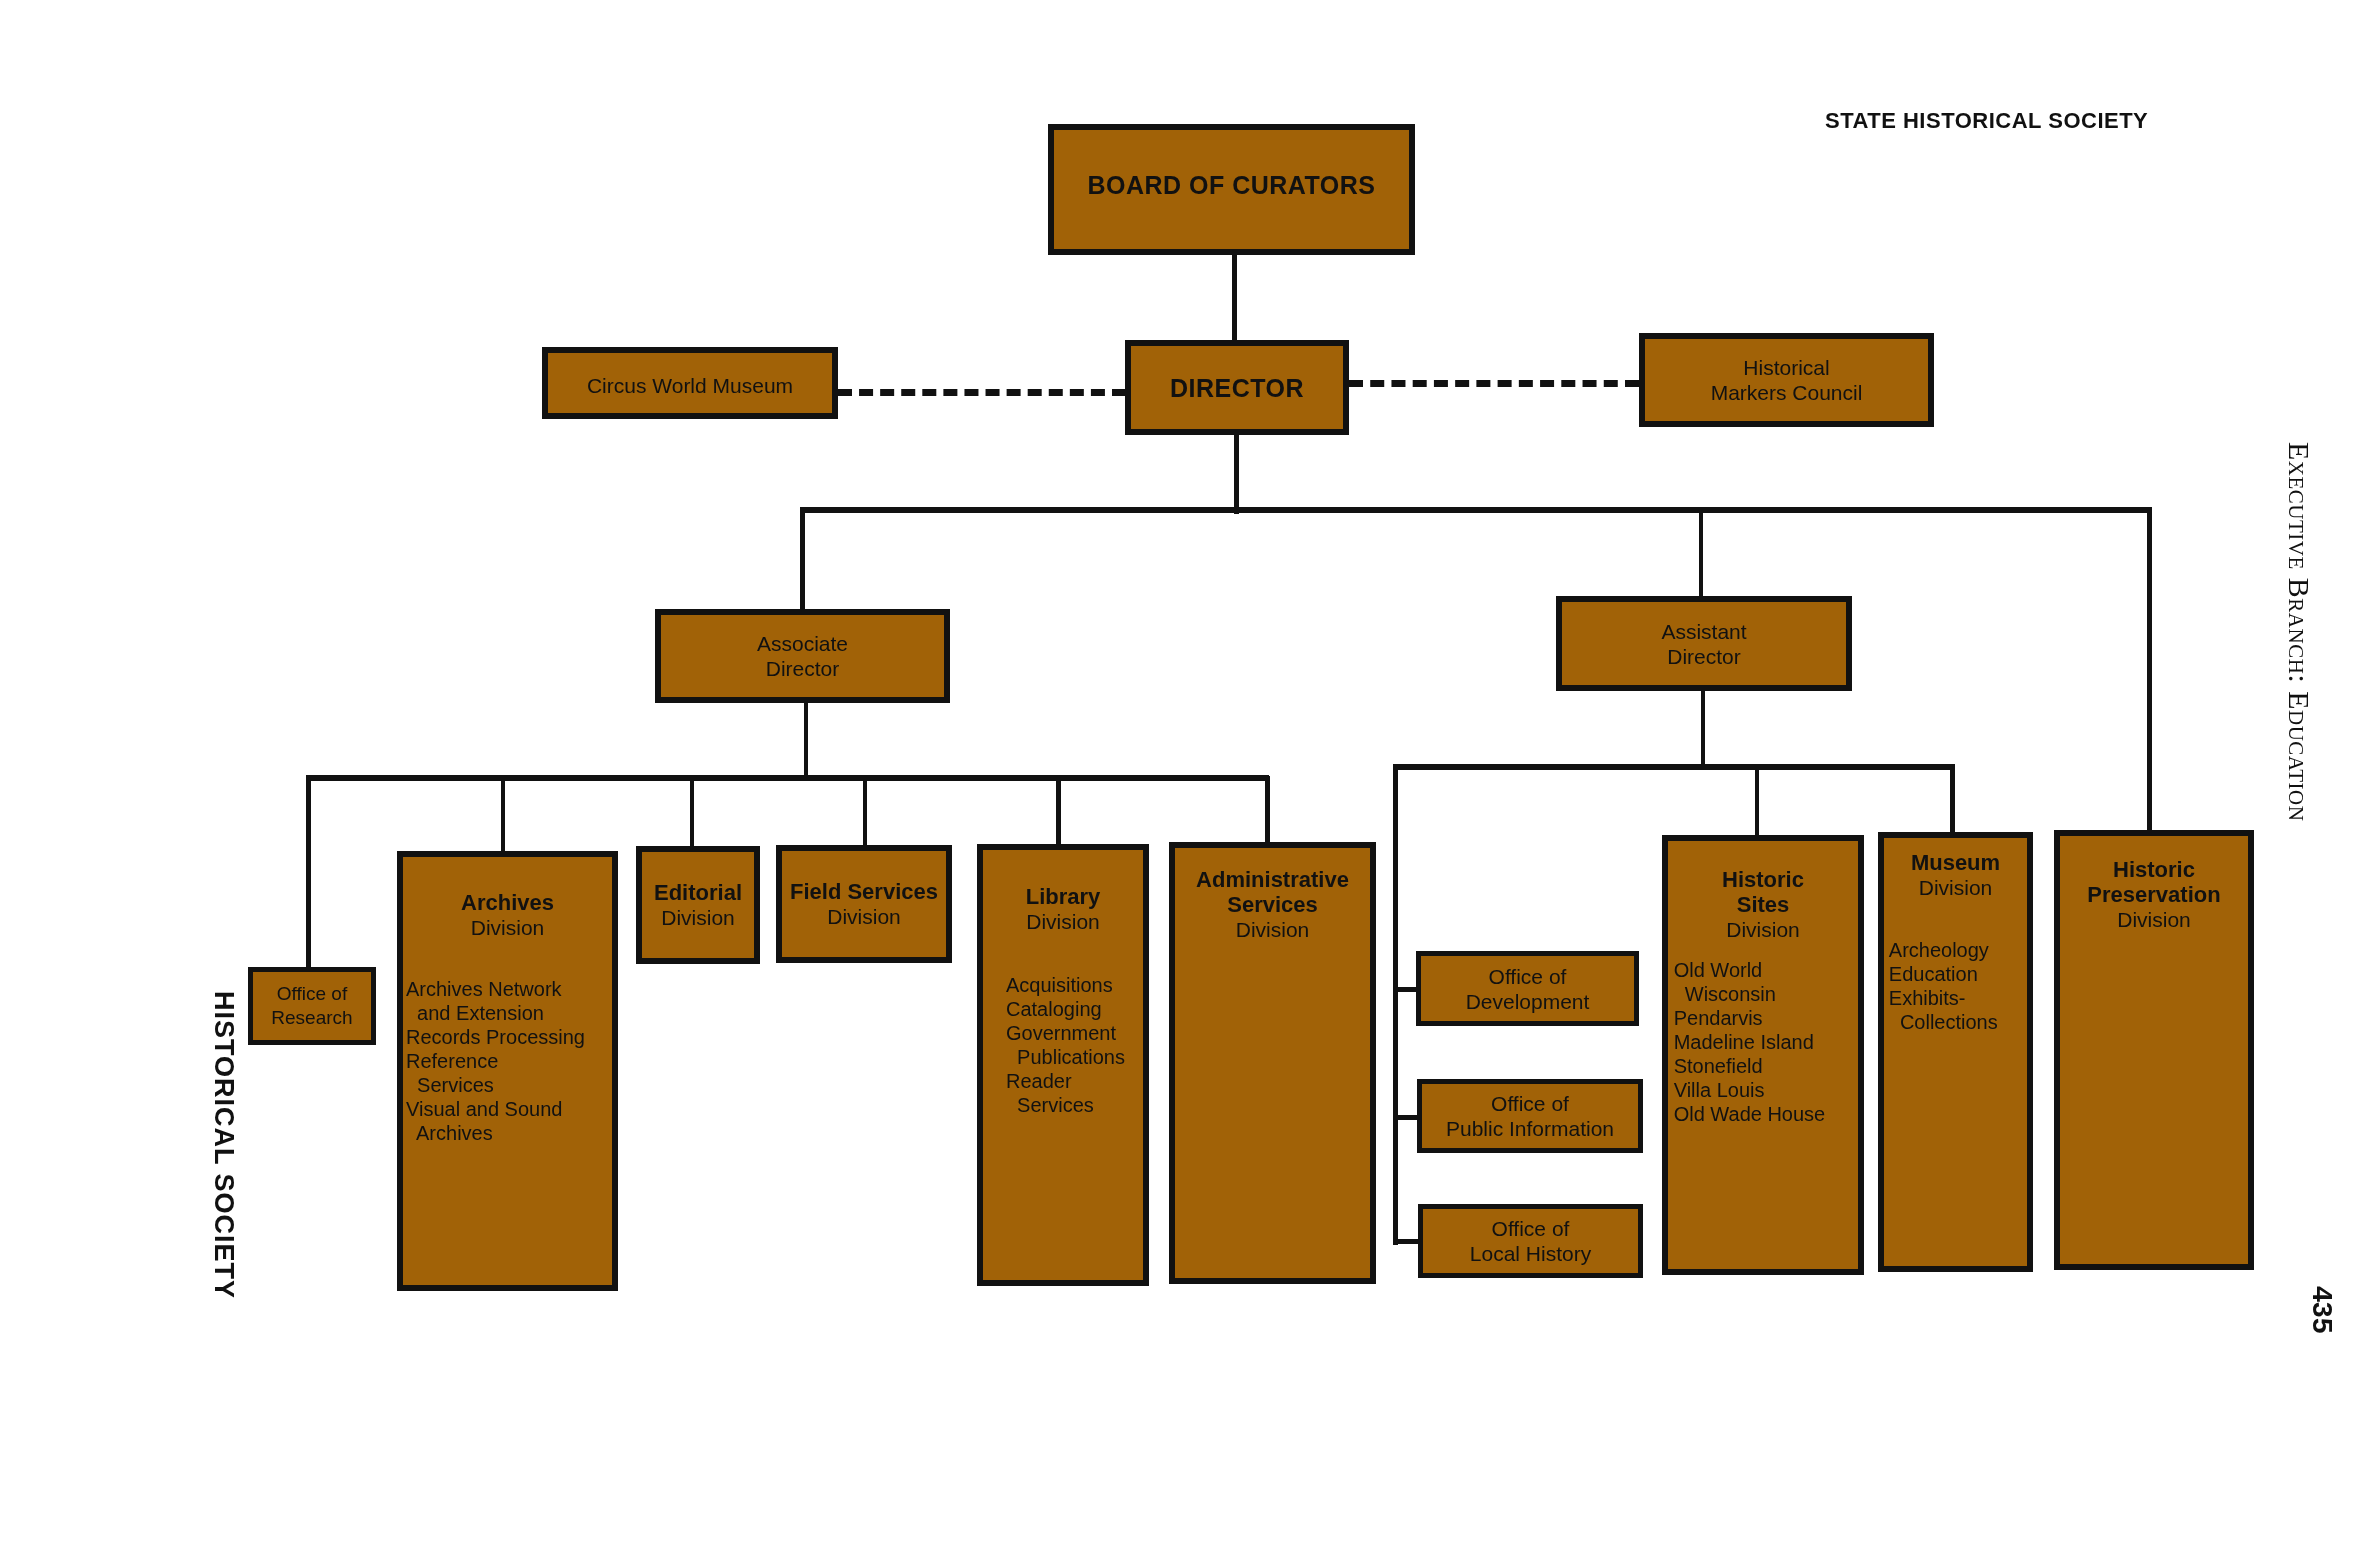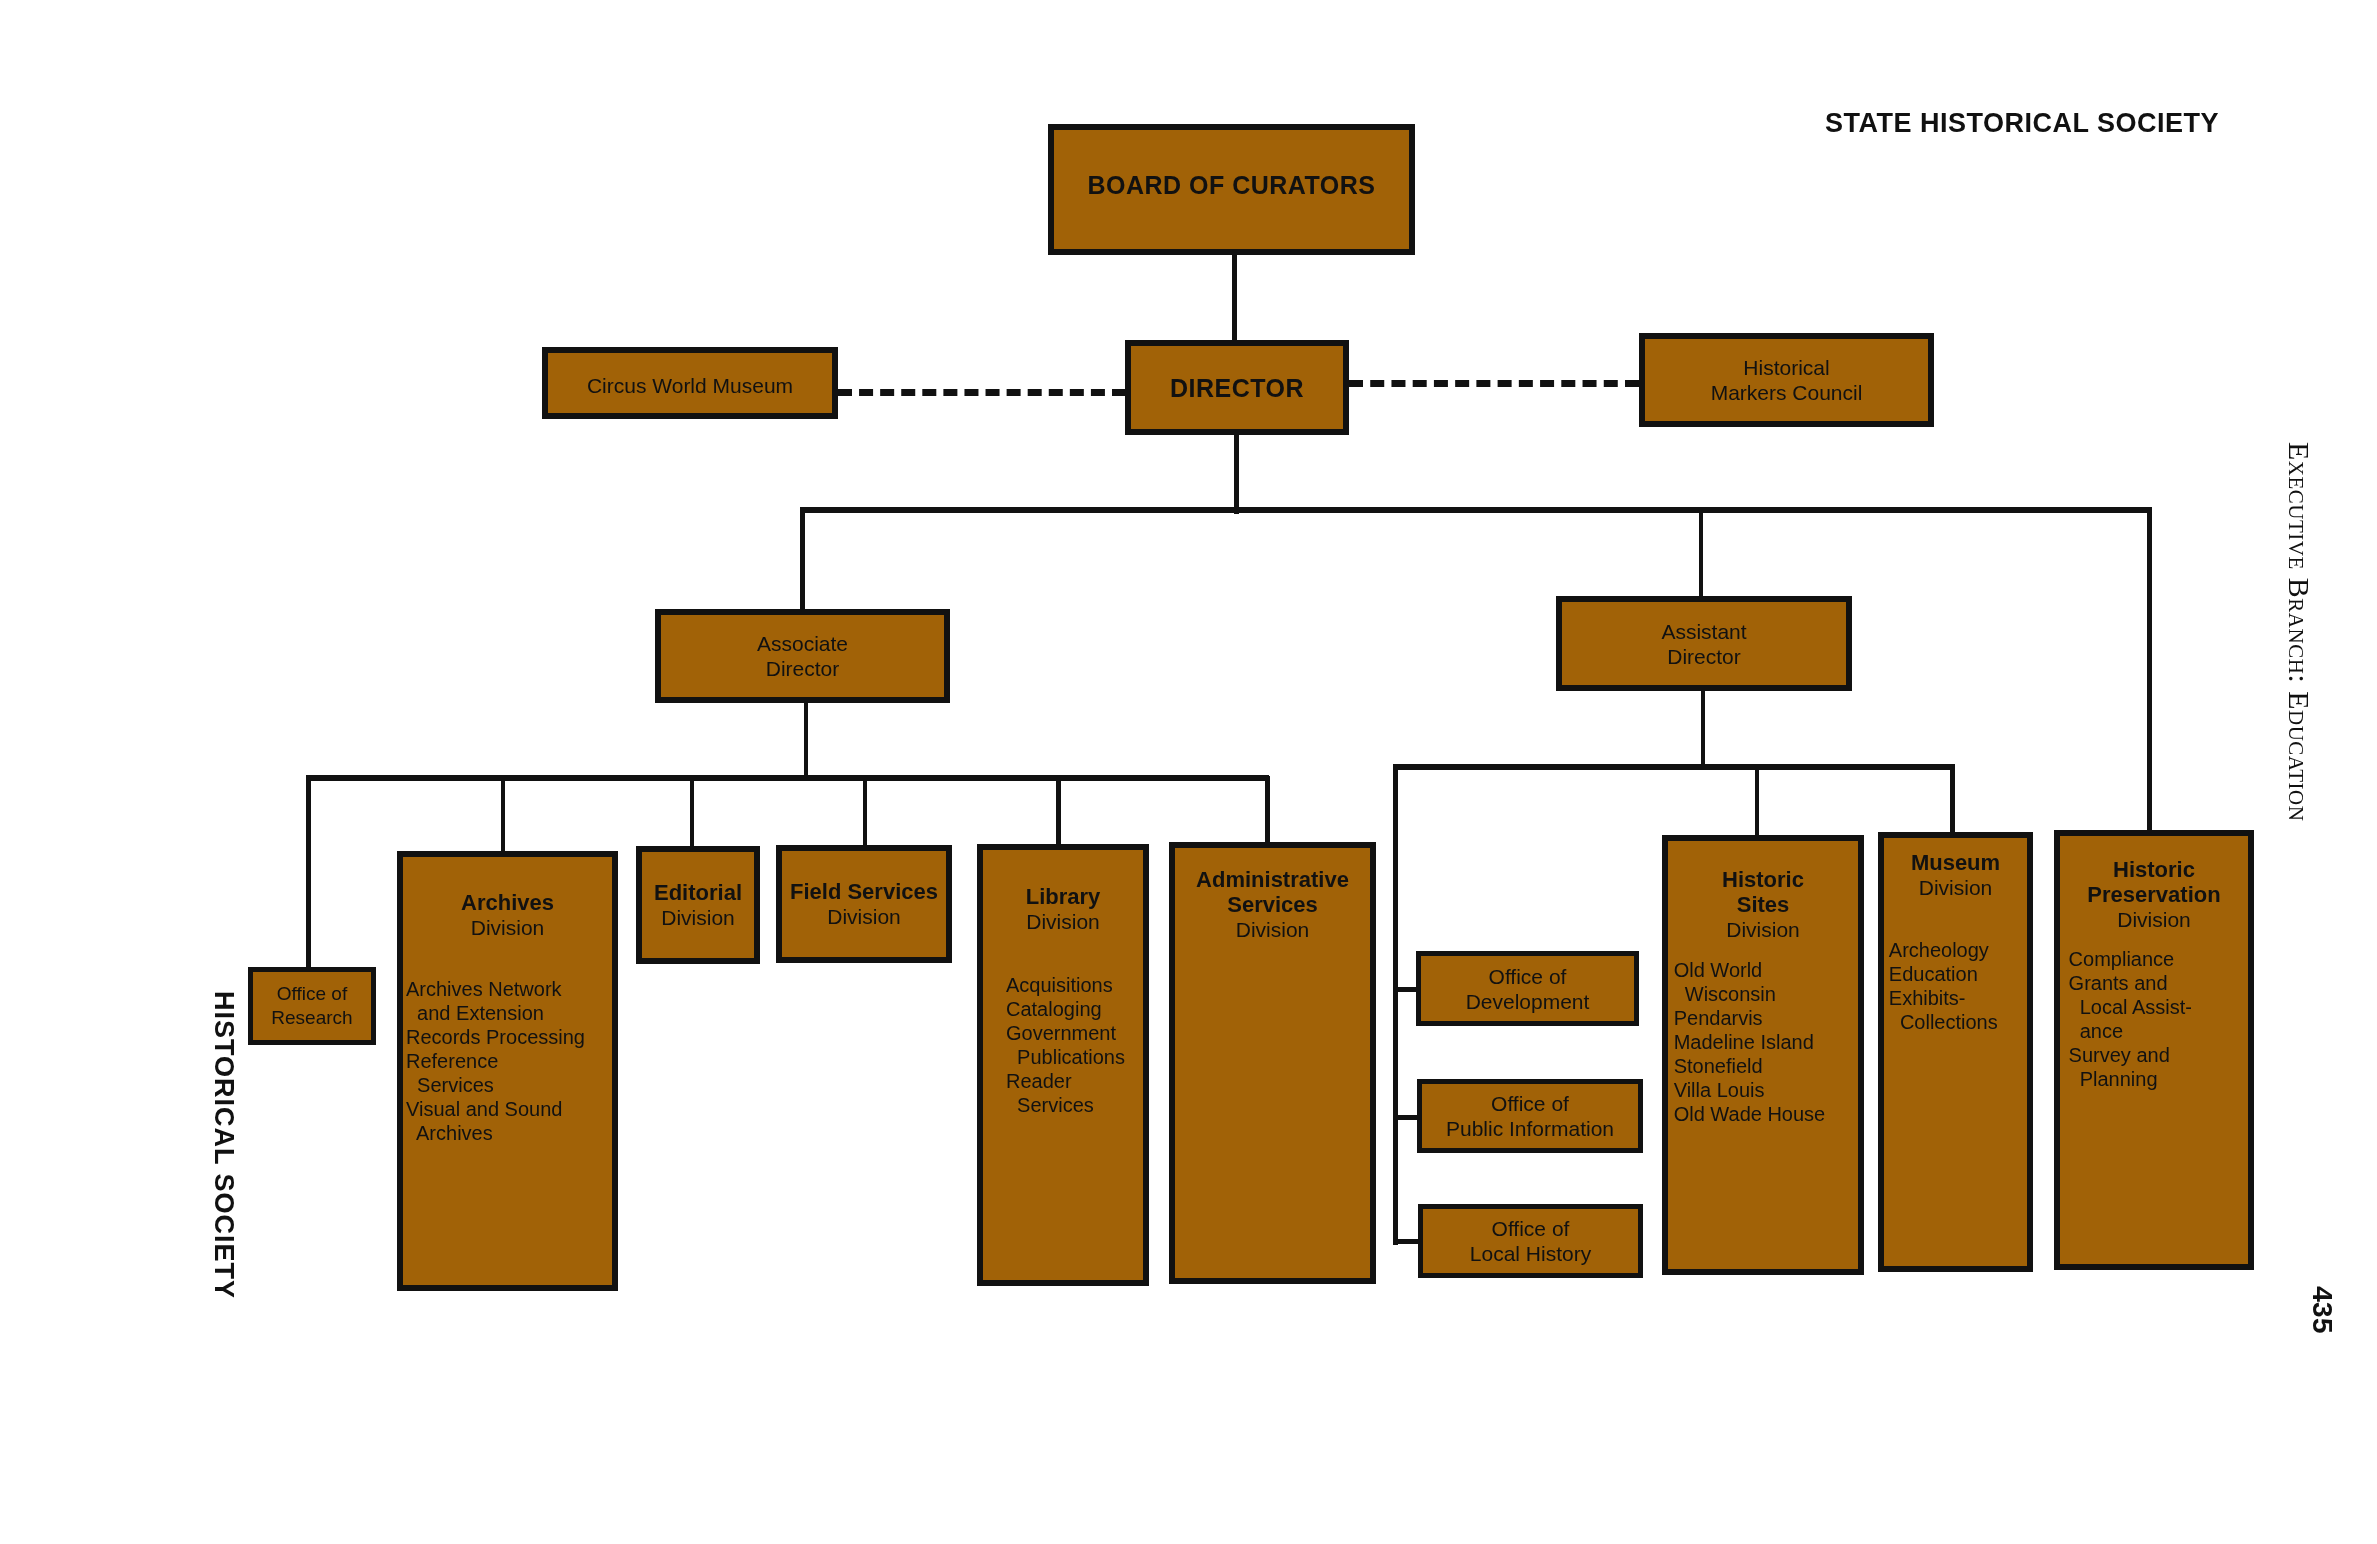--- a/index.html
+++ b/index.html
@@ -12,21 +12,21 @@
   .bigb { font-size:25px; font-weight:bold; letter-spacing:0.5px; }
   .divhead { font-size:22px; font-weight:bold; line-height:25px; }
   .divsub { font-size:21px; line-height:25px; }
   .items { text-align:left; font-size:20px; line-height:24px; margin-top:33px; }
   .items div { white-space:pre; }
   .vtext { position:absolute; white-space:nowrap; }
 </style>
 </head>
 <body>
 
-<div class="vtext" style="left:1825px; top:108px; font-size:27px; font-weight:bold; letter-spacing:0.5px;">STATE HISTORICAL SOCIETY</div>
+<div class="vtext" style="left:1825px; top:108px; font-size:22px; font-weight:bold; letter-spacing:0.5px;">STATE HISTORICAL SOCIETY</div>
 
 <div class="vtext" style="left:2316px; top:442px; transform-origin:0 0; transform:rotate(90deg); font-family:'Liberation Serif', serif; font-size:30px; font-variant:small-caps; letter-spacing:0.5px;">
   <span>Executive Branch: Education</span>
 </div>
 
 <div class="vtext" style="left:2339px; top:1286px; transform-origin:0 0; transform:rotate(90deg); font-size:28.5px; font-weight:bold;">435</div>
 
 <div class="vtext" style="left:239px; top:991px; transform-origin:0 0; transform:rotate(90deg); font-size:27px; font-weight:bold; letter-spacing:1px;">HISTORICAL SOCIETY</div>
 
 <div class="line" style="left:1232px; top:252px; width:4.8px; height:93px;"></div>
@@ -196,23 +196,15 @@
       <div>  Collections</div>
     </div>
   </div>
 </div>
 
 <div class="box" style="left:2054px; top:830px; width:200px; height:440px;">
   <div style="padding-top:21.4px;">
     <div class="divhead">Historic</div>
     <div class="divhead">Preservation</div>
     <div class="divsub">Division</div>
-    <div class="items" style="padding-left:8.6px; margin-top:14.3px;">
-      <div>Compliance</div>
-      <div>Grants and</div>
-      <div>  Local Assist-</div>
-      <div>  ance</div>
-      <div>Survey and</div>
-      <div>  Planning</div>
-    </div>
   </div>
 </div>
 
 
 </body></html>

